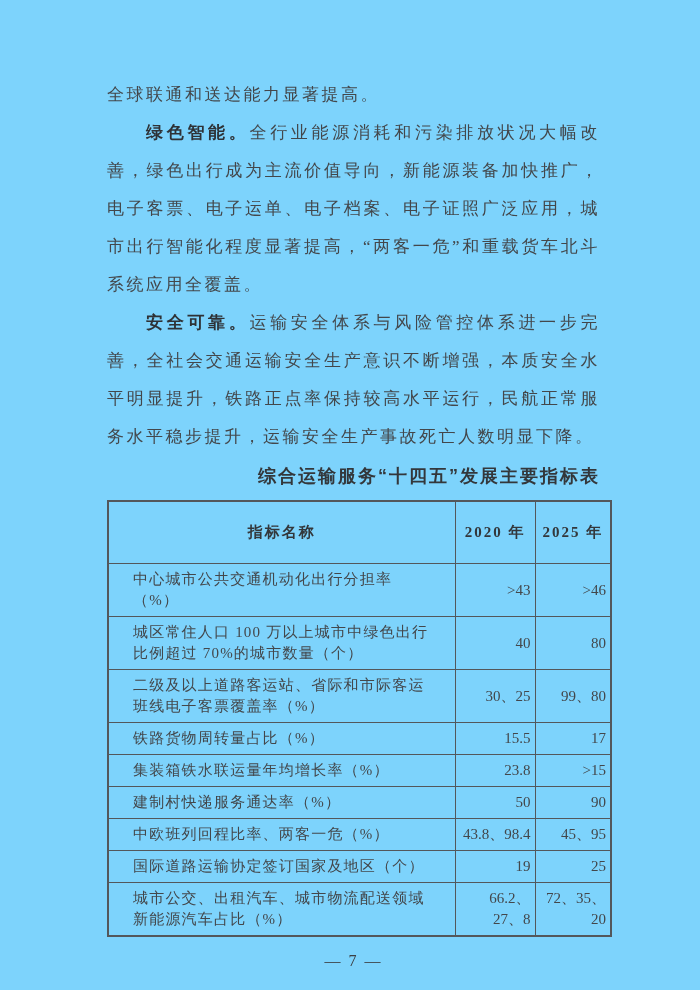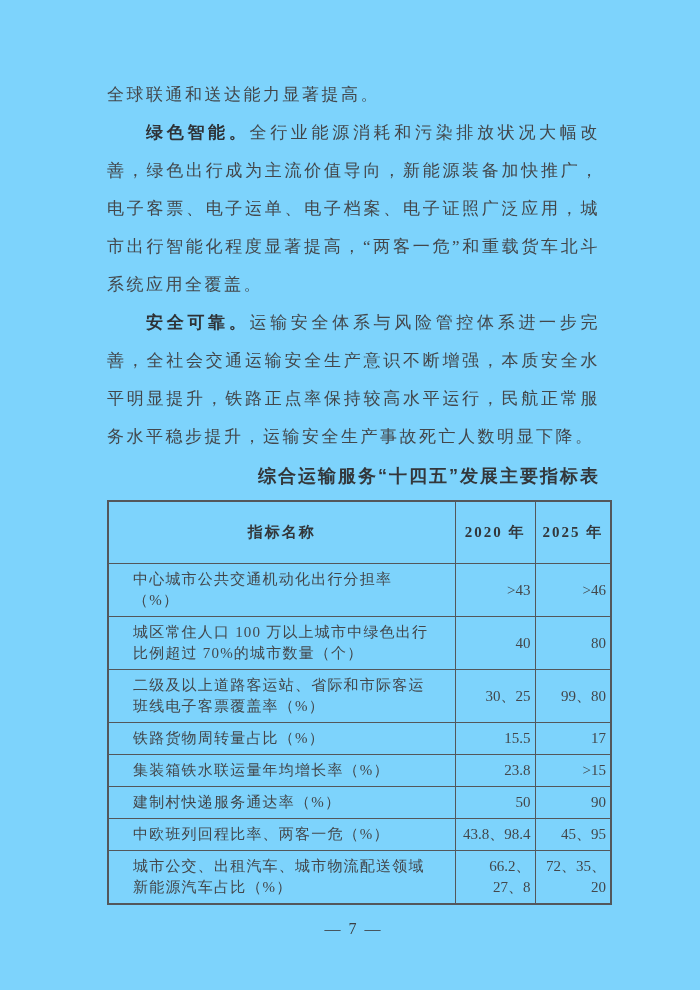--- a/index.html
+++ b/index.html
@@ -131,20 +131,25 @@
           <td class="name">建制村快递服务通达率（%）</td>
           <td class="val">50</td>
           <td class="val">90</td>
         </tr>
         <tr>
           <td class="name">中欧班列回程比率、两客一危（%）</td>
           <td class="val">43.8、98.4</td>
           <td class="val">45、95</td>
         </tr>
         <tr>
+          <td class="name">国际道路运输协定签订国家及地区（个）</td>
+          <td class="val">19</td>
+          <td class="val">25</td>
+        </tr>
+        <tr>
           <td class="name">城市公交、出租汽车、城市物流配送领域新能源汽车占比（%）</td>
           <td class="val">66.2、27、8</td>
           <td class="val">72、35、20</td>
         </tr>
       </tbody>
     </table>
 
     <div class="footer">— 7 —</div>
 
   </div>

